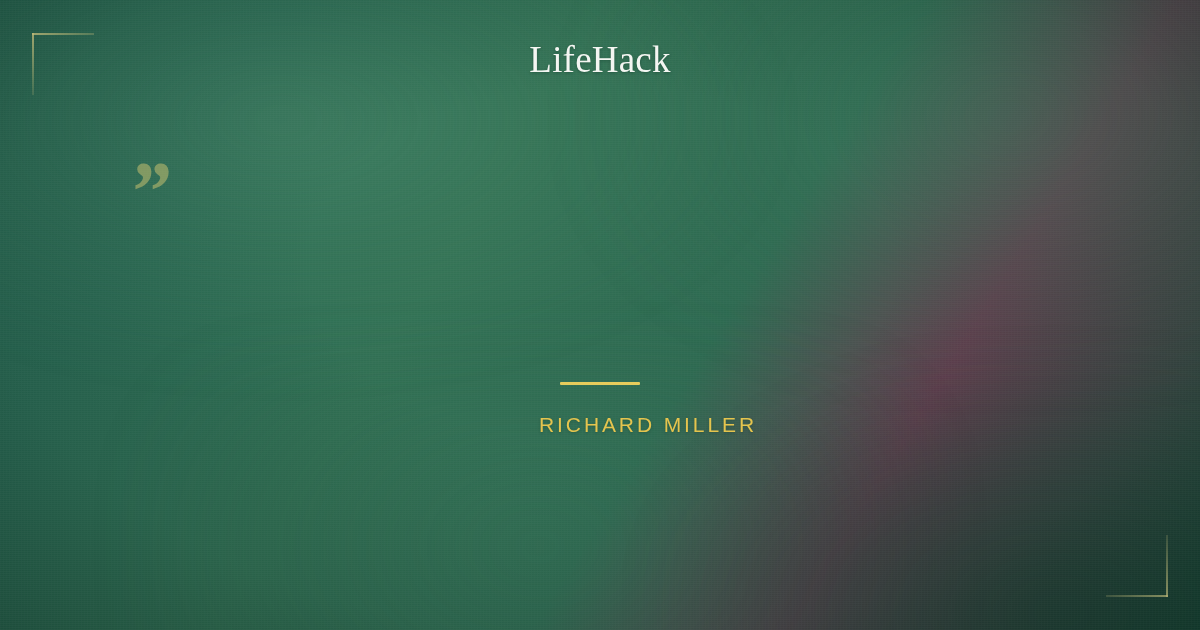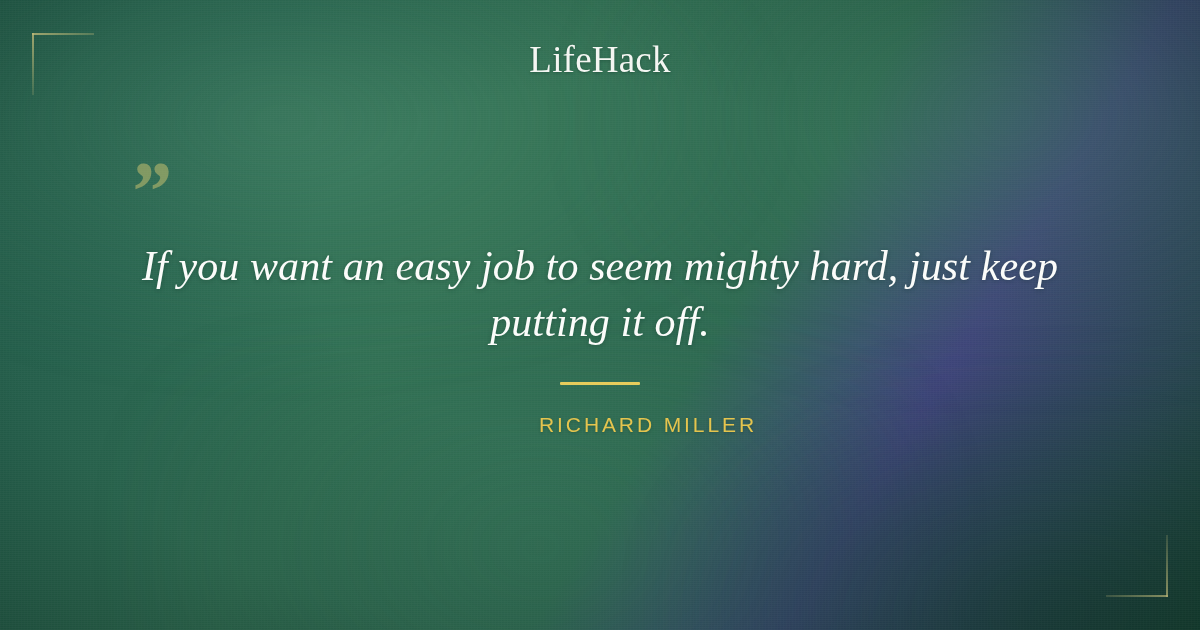--- a/index.html
+++ b/index.html
@@ -6,21 +6,21 @@
     margin: 0;
     padding: 0;
     background: #14342a;
   }
   .canvas {
     position: relative;
     width: 1200px;
     height: 630px;
     overflow: hidden;
     font-family: "Liberation Sans", sans-serif;
-    background-color: #6d28d9;
+    background-color: #be185d;
   }
 
   
   .bg-base {
     position: absolute;
     inset: 0;
     background:
       linear-gradient(122deg,
         #256450 0%,
         #2a6a54 18%,
@@ -221,22 +221,18 @@
   </div>
   <div class="corner corner-br">
     <span class="h"></span>
     <span class="v"></span>
   </div>
 
   <div class="logo">LifeHack</div>
 
   <div class="quote-mark">”</div>
 
-  <div class="quote-block">
-    <p class="quote-text">If you want an easy job to seem mighty hard, just keep</p>
-    <p class="quote-text">putting it off.</p>
-  </div>
 
   <div class="divider"></div>
 
   <div class="author">RICHARD MILLER</div>
 
 </div>
 
 </body></html>

